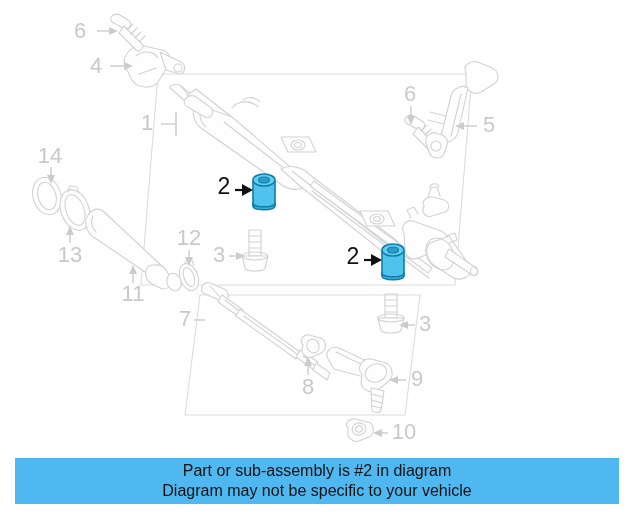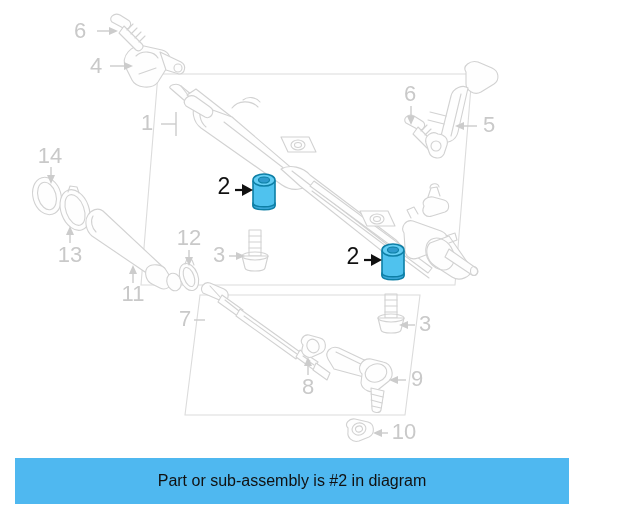--- a/index.html
+++ b/index.html
@@ -97,21 +97,21 @@
   text.lbl-hl {
     font-family: "Liberation Sans", sans-serif;
     font-size: 23px;
     fill: #111111;
     dominant-baseline: middle;
   }
   #banner {
     position: absolute;
     left: 15px;
     top: 458px;
-    width: 554px;
+    width: 604px;
     height: 46px;
     background: #4FB8F0;
     display: flex;
     flex-direction: column;
     align-items: center;
     justify-content: center;
     box-sizing: border-box;
   }
   #banner .banner-line {
     font-family: "Liberation Sans", sans-serif;
@@ -410,15 +410,16 @@
 
     <text class="lbl" x="185" y="320" text-anchor="middle">7</text>
     <text class="lbl" x="308" y="388" text-anchor="middle">8</text>
     <text class="lbl" x="417" y="380" text-anchor="middle">9</text>
     <text class="lbl" x="404" y="433" text-anchor="middle">10</text>
 
   </svg>
 
   <div id="banner">
     <div class="banner-line">Part or sub-assembly is #2 in diagram</div>
+    <div class="banner-line">Diagram may not be specific to your vehicle</div>
   </div>
 
 </div>
 
 </body></html>

